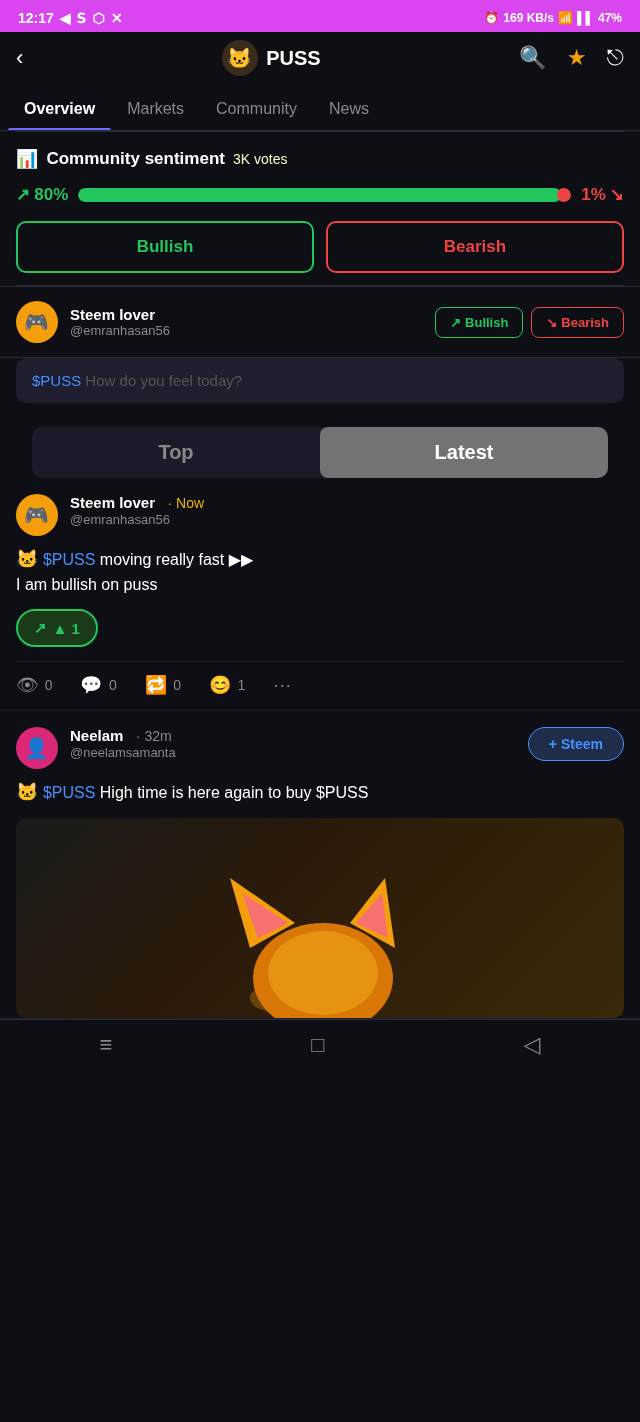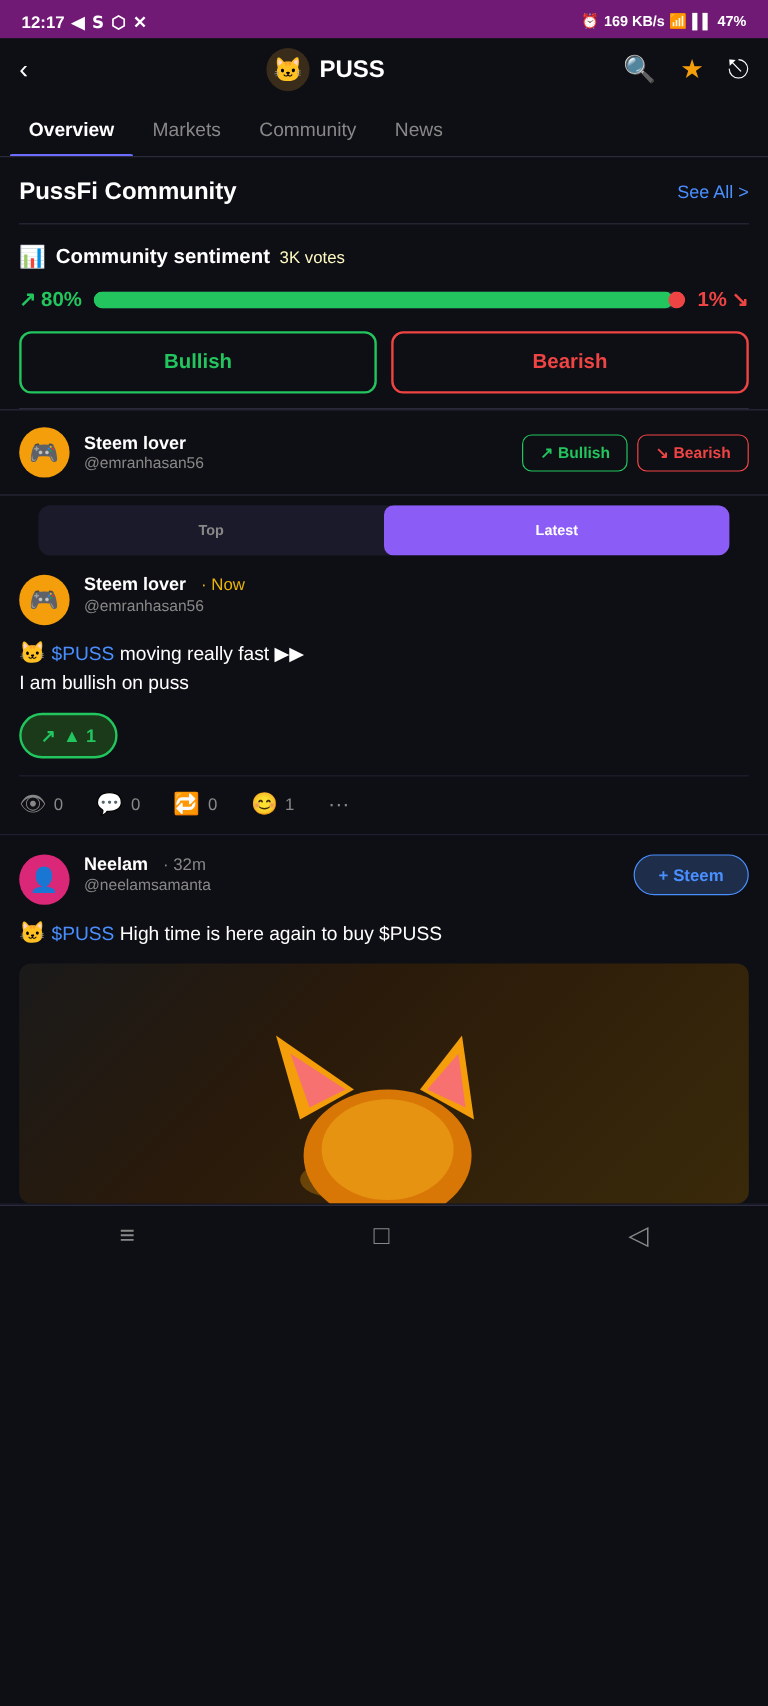--- a/index.html
+++ b/index.html
@@ -15,21 +15,21 @@
 
     
     .status-bar {
       display: flex;
       justify-content: space-between;
       align-items: center;
       padding: 10px 18px 6px;
       font-size: 14px;
       font-weight: 600;
       color: #fff;
-      background: #701a75;
+      background: #d946ef;
     }
     .status-left { display: flex; align-items: center; gap: 6px; }
     .status-right { display: flex; align-items: center; gap: 4px; font-size: 12px; }
 
     
     .header {
       display: flex;
       align-items: center;
       justify-content: space-between;
       padding: 8px 16px 12px;
@@ -229,27 +229,27 @@
       display: flex;
       margin: 0 16px 0;
       border-radius: 10px;
       overflow: hidden;
       background: #1a1a2a;
     }
     .toggle-btn {
       flex: 1;
       padding: 14px;
       text-align: center;
-      font-size: 12px;
+      font-size: 20px;
       font-weight: 600;
       cursor: pointer;
       color: #888;
     }
     .toggle-btn.active {
-      background: #8b5cf6;
+      background: #737373;
       color: #fff;
       border-radius: 8px;
     }
 
     
     .post {
       padding: 16px 16px 0;
       border-bottom: 1px solid #1e1e2e;
     }
     .post-header {
@@ -389,24 +389,20 @@
   <div class="tab">
     <span>Community</span>
   </div>
   <div class="tab">
     <span>News</span>
   </div>
 </div>
 
 <div class="main">
 
-  <div class="section-header">
-    <span class="section-title">PussFi Community</span>
-    <span class="see-all">See All &gt;</span>
-  </div>
 
   <div class="divider"></div>
 
   <div class="sentiment-section">
     <div class="sentiment-header">
       <span style="font-size:18px;">📊</span>
       <span class="sentiment-title">Community sentiment</span>
       <span class="sentiment-votes">3K votes</span>
     </div>
 
@@ -444,20 +440,23 @@
         <span>↗</span>
         <span>Bullish</span>
       </button>
       <button class="vote-btn vote-bear">
         <span>↘</span>
         <span>Bearish</span>
       </button>
     </div>
   </div>
 
+  <div class="comment-input-field">
+    <span class="puss-tag">$PUSS</span><span> How do you feel today?</span>
+  </div>
 
   <div style="padding: 8px 16px 0;">
     <div class="toggle-row">
       <div class="toggle-btn">
         <span>Top</span>
       </div>
       <div class="toggle-btn active">
         <span>Latest</span>
       </div>
     </div>

